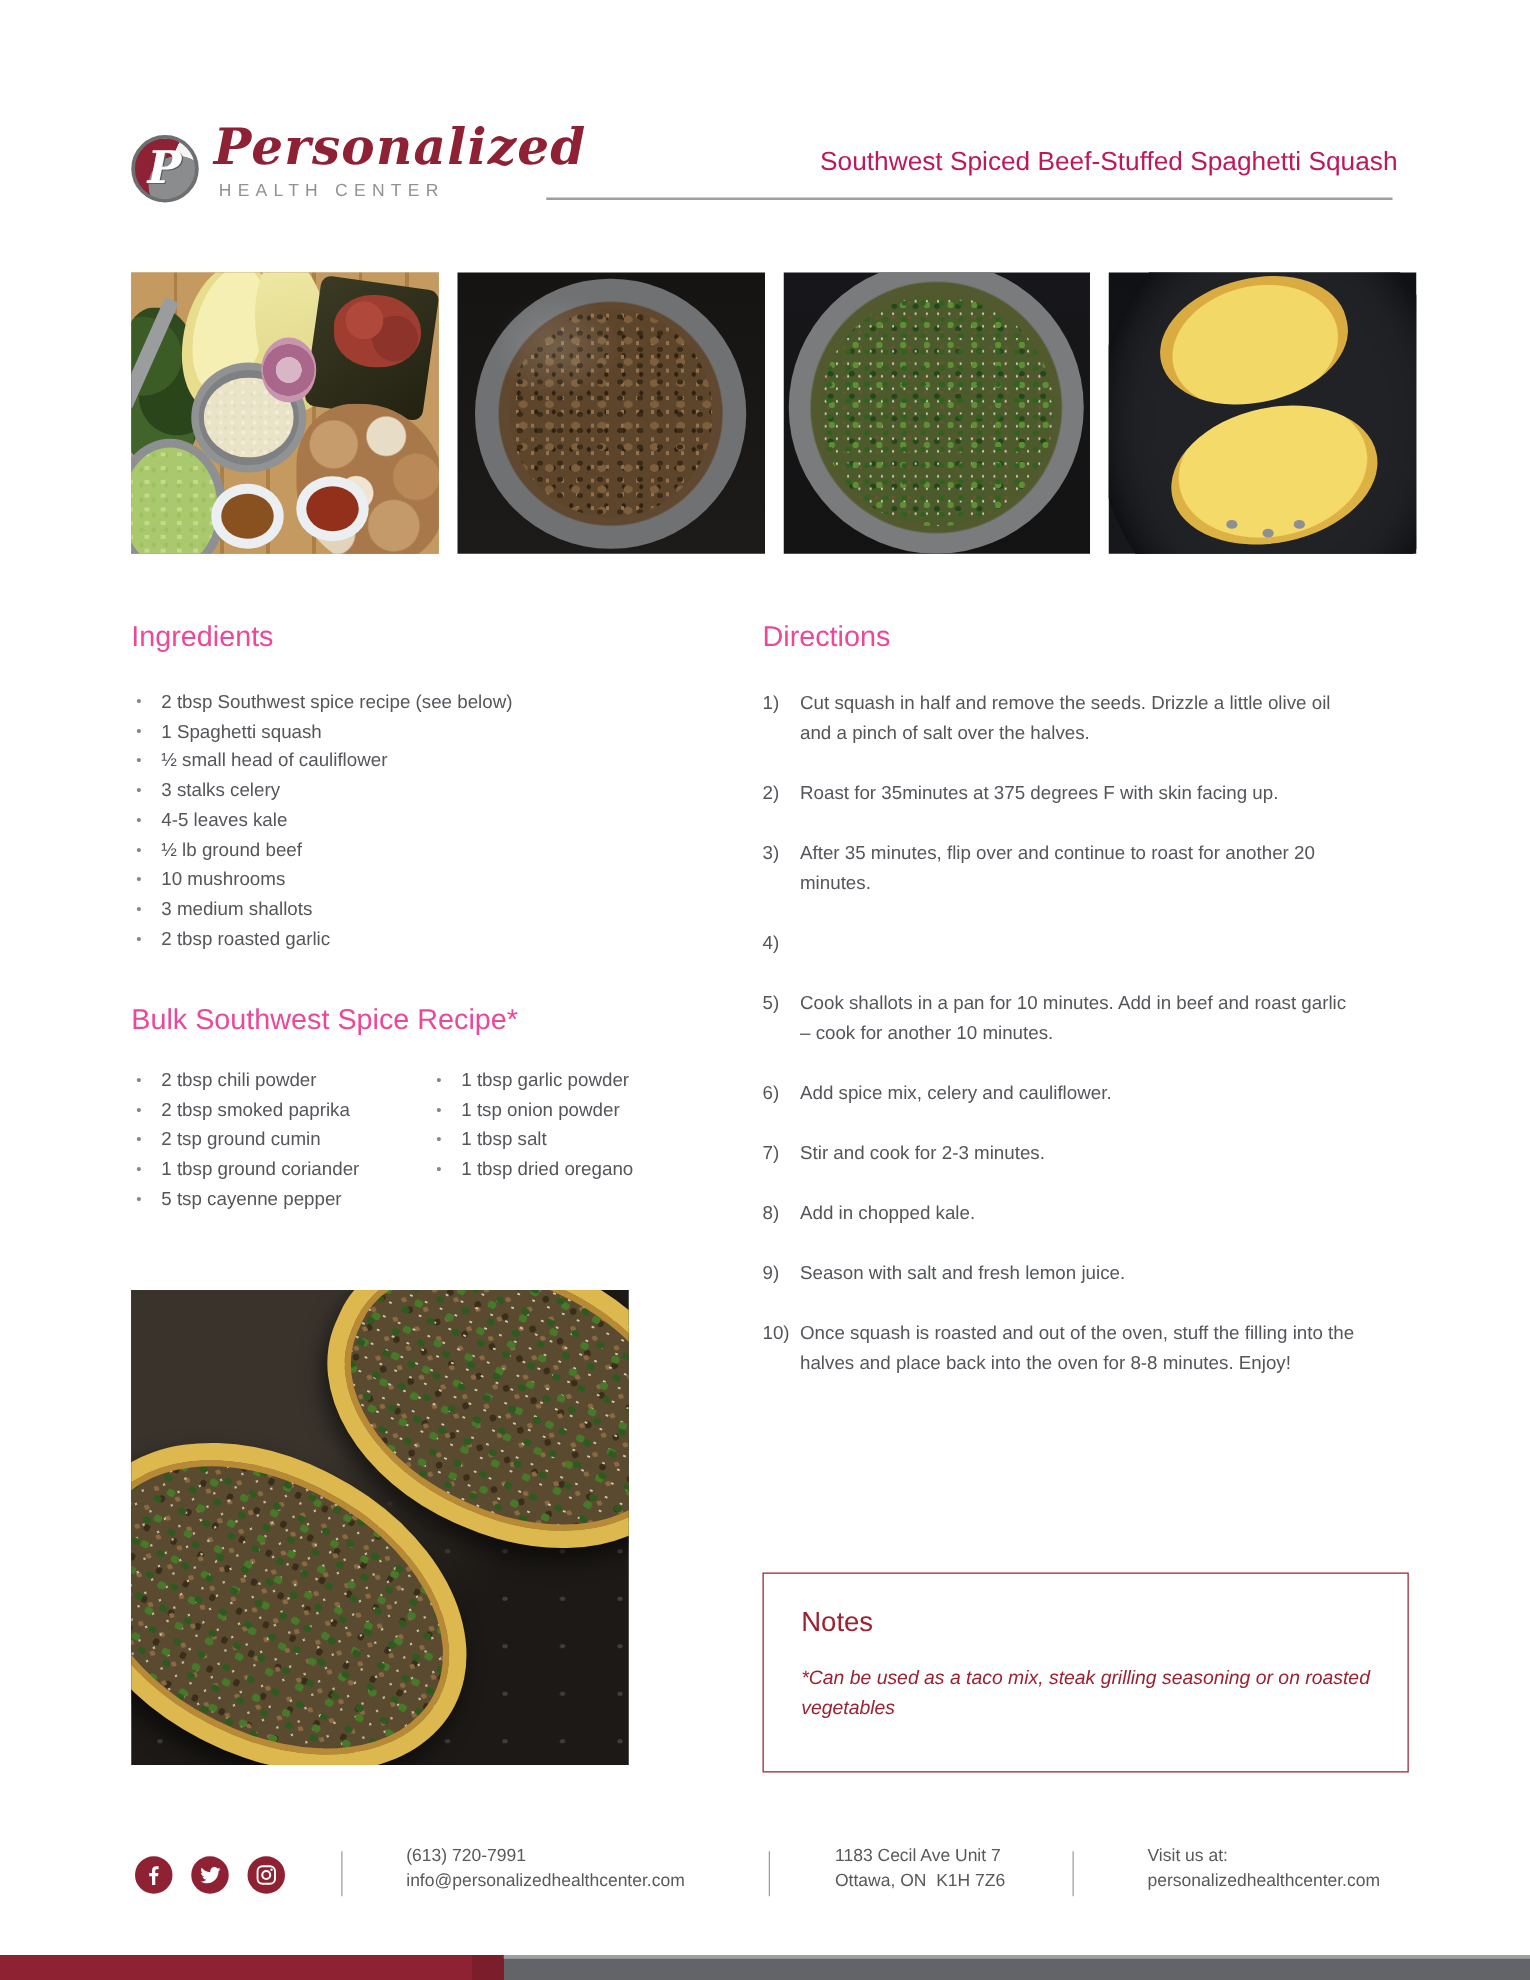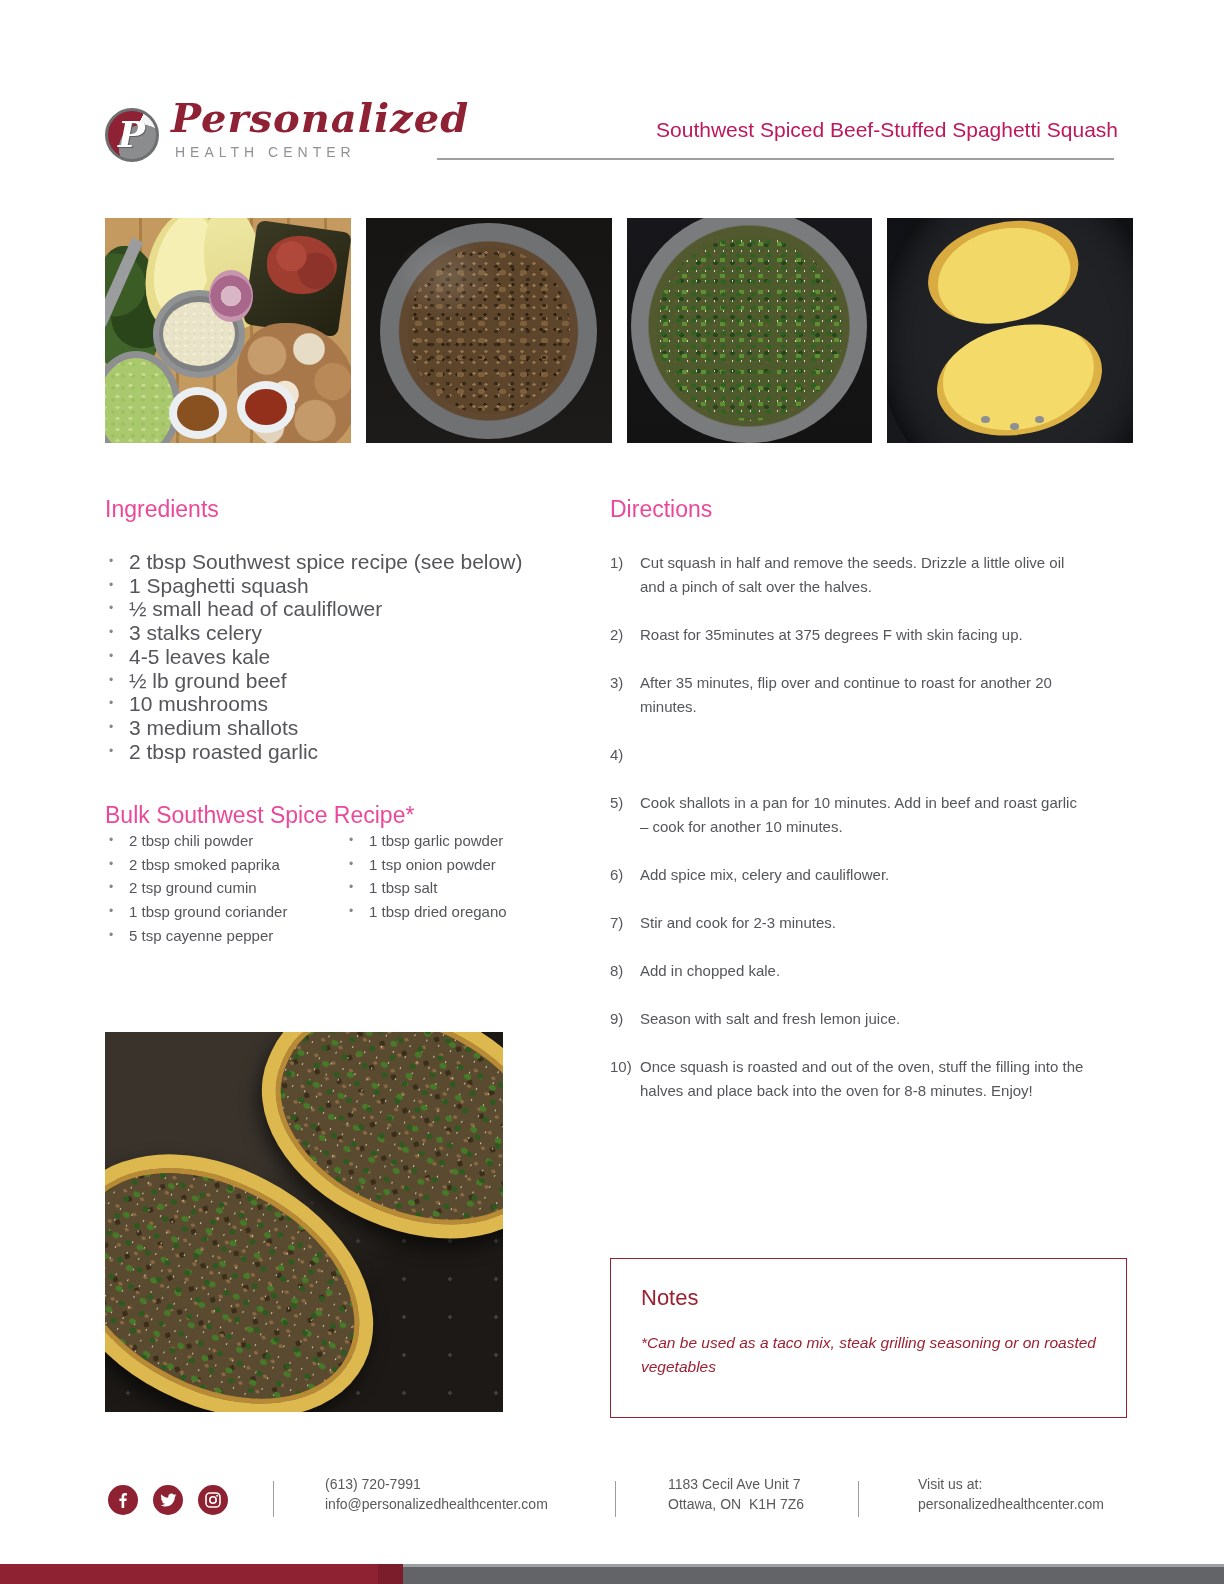--- a/index.html
+++ b/index.html
@@ -132,25 +132,25 @@
      background-size:22px 19px,27px 23px,13px 12px,19px 17px,24px 26px;
      border:14px solid #ddb84e; box-sizing:border-box;
      box-shadow:inset 0 0 0 5px #b98a35, 0 10px 18px rgba(0,0,0,.55);}
   .stuffed.a{left:38%; top:-6%; width:78%; height:58%; transform:rotate(24deg);}
   .stuffed.b{left:-14%; top:36%; width:84%; height:62%; transform:rotate(27deg);}
 
   
   h2{font-size:23px; font-weight:400; color:#ec4899; margin:0;}
   .ing-block{position:absolute; left:105px; top:496px; width:480px;}
   .ing-list{margin:27px 0 0 0; padding:0; list-style:none;}
-  .ing-list li{position:relative; padding-left:24px; line-height:23.7px; font-size:21px;}
+  .ing-list li{position:relative; padding-left:24px; line-height:23.7px; font-size:15px;}
   .ing-list li::before{content:"•"; position:absolute; left:4px; top:0; color:#85878a; font-size:12px;}
 
   .spice-block{position:absolute; left:105px; top:802px; width:480px;}
-  .spice-cols{display:flex; }
+  .spice-cols{display:flex; margin-top:24px;}
   .spice-cols ul{margin:0; padding:0; list-style:none;}
   .spice-cols ul:first-child{width:240px;}
   .spice-cols li{position:relative; padding-left:24px; line-height:23.7px; font-size:15px;}
   .spice-cols li::before{content:"•"; position:absolute; left:4px; top:0; color:#85878a; font-size:12px;}
 
   .dir-block{position:absolute; left:610px; top:496px; width:478px;}
   .dir-list{margin:28px 0 0 0;}
   .dir-item{display:flex; margin-bottom:24px; font-size:15px; line-height:24px;}
   .dir-item .num{flex:none; min-width:24px; padding-right:6px;}
 

